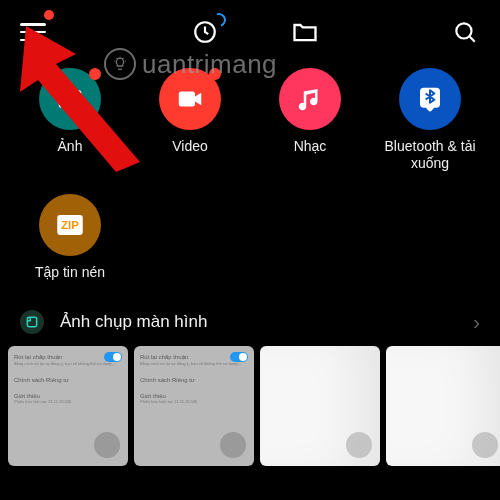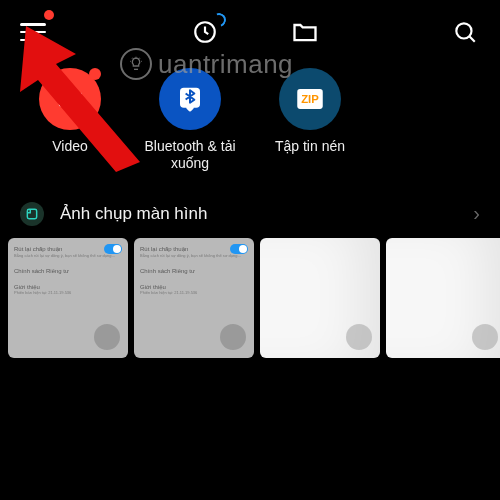--- a/index.html
+++ b/index.html
@@ -30,21 +30,21 @@
   .thumb .ghost-row .gtxt { font-size:6px; color:#5a5a5a; }
   .thumb .toggle { width:18px; height:10px; border-radius:5px; background:#2196f3; position:relative; }
   .thumb .toggle::after { content:""; position:absolute; right:1px; top:1px; width:8px; height:8px; background:#fff; border-radius:50%; }
   .thumb .fab { position:absolute; right:8px; bottom:8px; width:26px; height:26px; border-radius:50%; background:rgba(130,130,130,0.55); }
   .thumb.light .fab { background:rgba(170,170,170,0.6); }
 
   
   .arrow-overlay { position:absolute; top:14px; left:8px; pointer-events:none; }
 
   
-  .watermark { position:absolute; top:48px; left:120px; display:flex; align-items:center; gap:6px; opacity:0.7; pointer-events:none; }
+  .watermark { position:absolute; top:48px; left:104px; display:flex; align-items:center; gap:6px; opacity:0.7; pointer-events:none; }
   .wm-bulb { width:32px; height:32px; border:2.5px solid #9a9a9a; border-radius:50%; display:flex; align-items:center; justify-content:center; }
   .wm-text { font-size:26px; color:#9a9a9a; letter-spacing:0.5px; font-weight:500; }
 
   svg { display:block; }
 </style>
 </head>
 <body>
 
 <div class="topbar">
   <div class="left">
@@ -72,42 +72,61 @@
   <div class="icon-btn">
     <svg width="26" height="26" viewBox="0 0 24 24" fill="none" stroke="#fff" stroke-width="2">
       <circle cx="11" cy="11" r="7"></circle>
         <path d="M21 21l-5-5"></path>
     </svg>
   </div>
 </div>
 
 <div class="grid" id="grid">
     <div class="cat">
+      <div class="circle" style="background: rgb(0, 122, 115);">
+        <svg width="30" height="30" viewBox="0 0 24 24" fill="#fff">
+          <rect x="3" y="5" width="18" height="14" rx="2" fill="#fff"></rect>
+          <circle cx="8" cy="10" r="1.6" fill="#007a73"></circle>
+          <path d="M5 17l5-5 4 4 2-2 4 4v1H5z" fill="#007a73"></path>
+        </svg>
+        <div class="dot"></div>
+      </div>
+      <div class="label">Ảnh</div>
+    </div>
+    <div class="cat">
       <div class="circle" style="background: rgb(255, 59, 48);">
         <svg width="30" height="30" viewBox="0 0 24 24" fill="#fff">
           <rect x="3" y="6" width="13" height="12" rx="2"></rect>
           <path d="M16 10l5-3v10l-5-3z"></path>
         </svg>
         <div class="dot"></div>
       </div>
       <div class="label">Video</div>
+    </div>
+    <div class="cat">
+      <div class="circle" style="background: rgb(255, 55, 95);">
+        <svg width="30" height="30" viewBox="0 0 24 24" fill="#fff">
+          <path d="M9 18a3 3 0 1 1-2-2.8V6l11-2v10a3 3 0 1 1-2-2.8V7L9 8.5z"></path>
+        </svg>
+      </div>
+      <div class="label">Nhạc</div>
     </div>
     <div class="cat">
       <div class="circle" style="background: rgb(10, 84, 194);">
         <svg width="30" height="30" viewBox="0 0 24 24">
           <rect x="4" y="3" width="16" height="16" rx="3" fill="#fff"></rect>
           <path d="M11 5v9l4-3-4-3 4-3-4 3" fill="none"></path>
           <path d="M12 5l3.5 2.6L12 10l3.5 2.6L12 15V5z M8.5 7.6L12 10 8.5 12.4" stroke="#0a54c2" stroke-width="1.6" fill="none" stroke-linejoin="round"></path>
           <path d="M12 19v2m0 0l-2-2m2 2l2-2" stroke="#fff" stroke-width="2" fill="none" stroke-linecap="round"></path>
         </svg>
       </div>
       <div class="label">Bluetooth &amp; tải xuống</div>
     </div>
     <div class="cat">
-      <div class="circle" style="background: #0c4a6e; text-decoration: underline;">
+      <div class="circle" style="background: #a16207; text-decoration: underline;">
         <svg width="34" height="34" viewBox="0 0 24 24">
           <rect x="3" y="5" width="18" height="14" rx="2" fill="#fff"></rect>
           <text x="12" y="15" text-anchor="middle" font-size="8" font-weight="700" fill="#ff9500">ZIP</text>
         </svg>
       </div>
       <div class="label">Tập tin nén</div>
     </div>
   </div>
 
 <div class="section-row">

